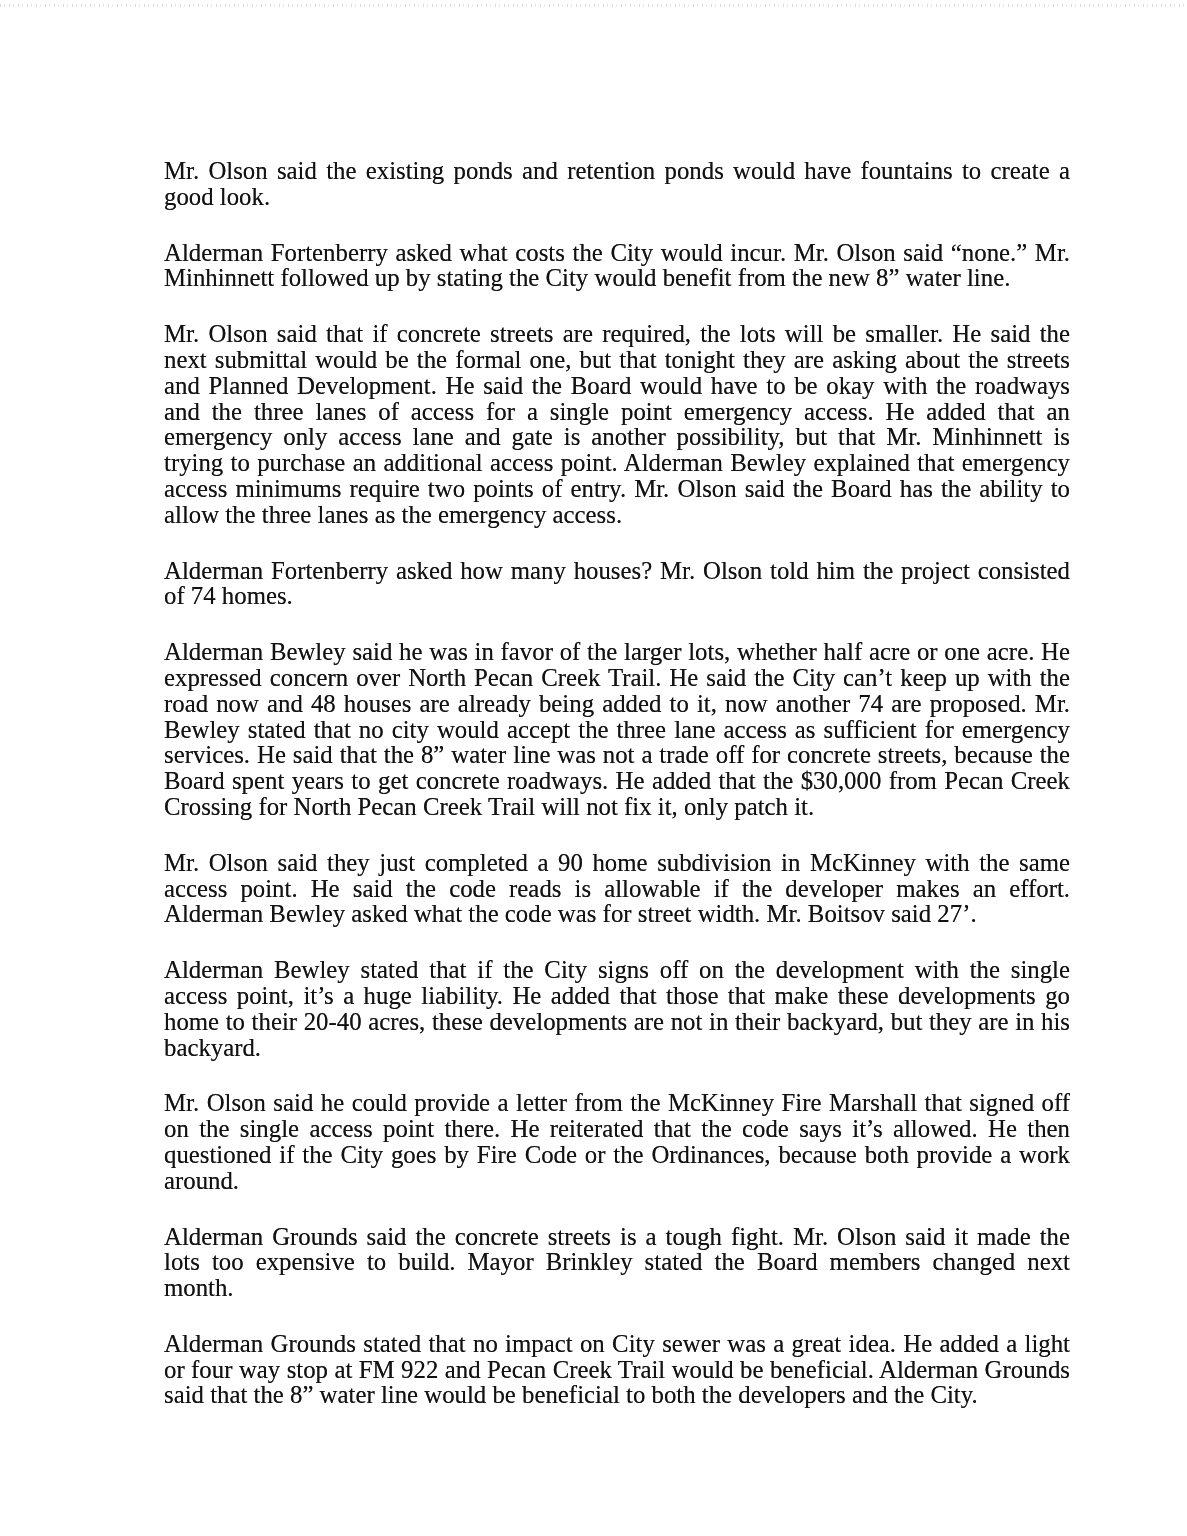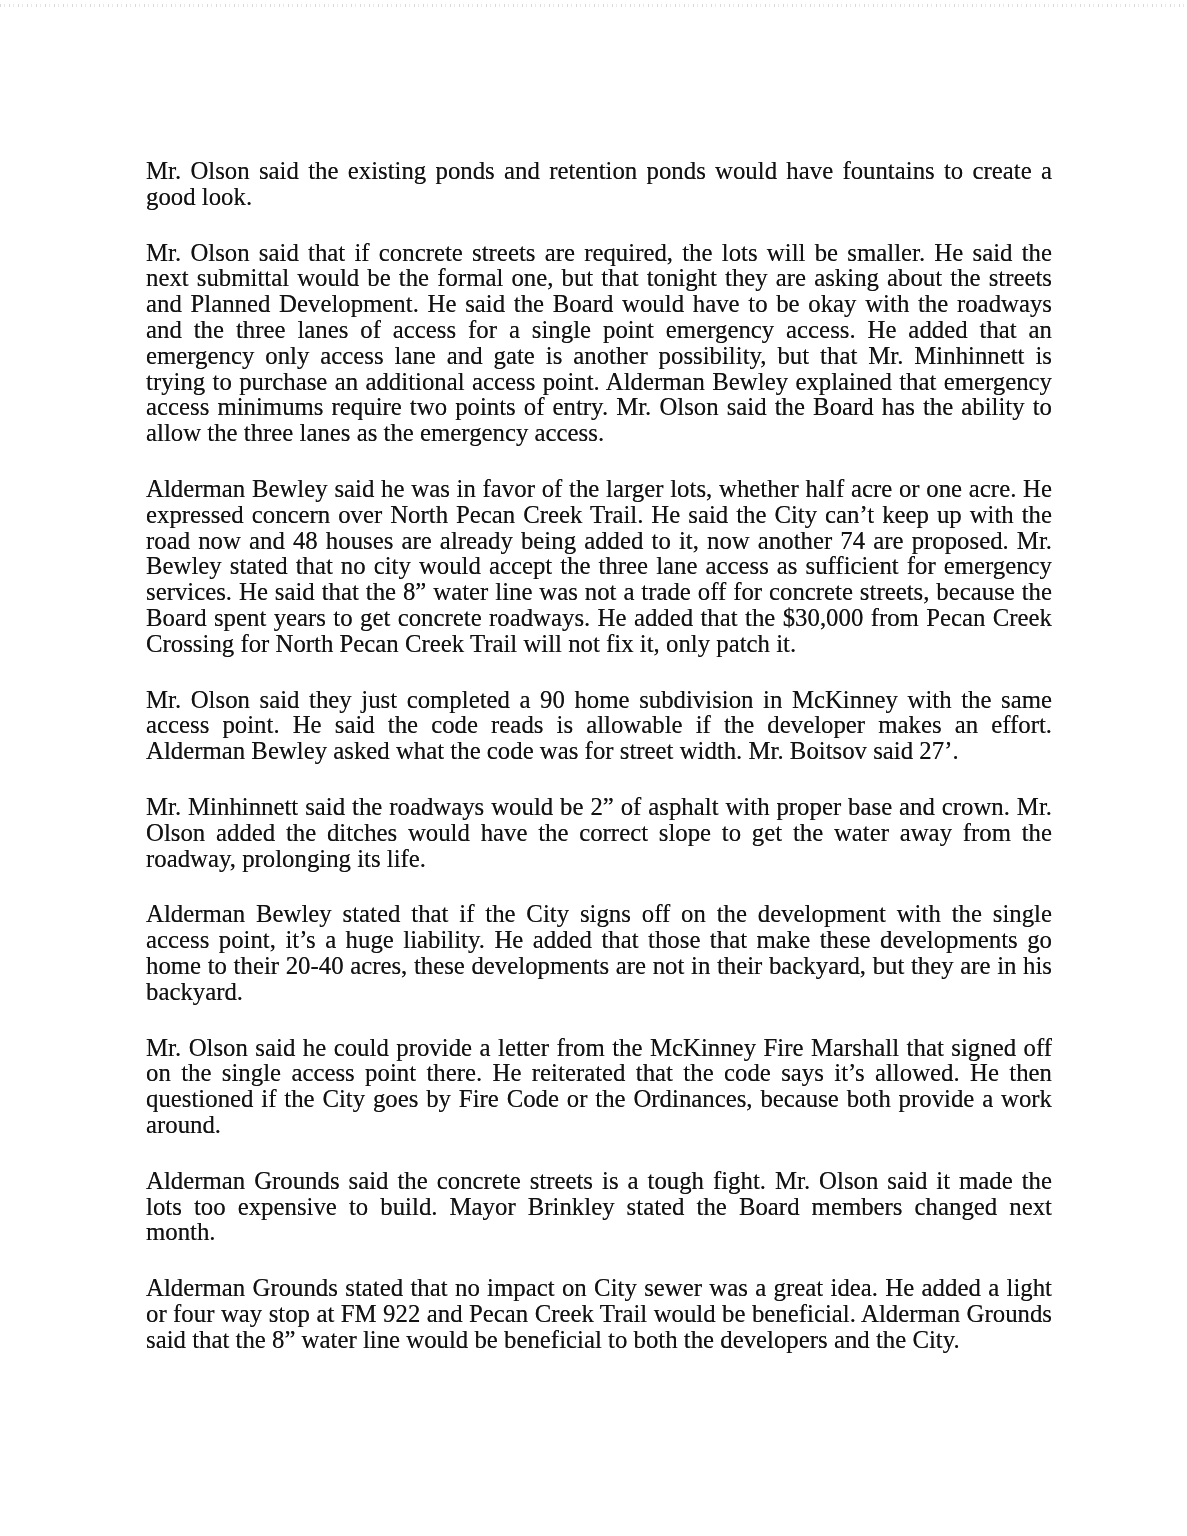--- a/index.html
+++ b/index.html
@@ -29,21 +29,21 @@
       90deg,
       rgba(140,140,140,0.55) 0 1px,
       transparent 1px 4px,
       rgba(170,170,170,0.45) 4px 5px,
       transparent 5px 9px
     );
     opacity: 0.6;
   }
   .content {
     position: absolute;
-    left: 146px;
+    left: 164px;
     top: 158px;
     width: 906px;
   }
   .para {
     margin: 0 0 30px 0;
     font-family: "Liberation Serif", "DejaVu Serif", serif;
     font-size: 24.8px;
     line-height: 25.8px;
     text-align: justify;
     color: #121212;
@@ -53,22 +53,23 @@
     margin-bottom: 12px;
   }
 </style>
 </head>
 <body>
 
 <div class="page">
   <div class="scan-noise-top"></div>
   <div class="content">
     <p class="para">Mr. Olson said the existing ponds and retention ponds would have fountains to create a good look.</p>
+    <p class="para">Alderman Fortenberry asked what costs the City would incur. Mr. Olson said “none.” Mr. Minhinnett followed up by stating the City would benefit from the new 8” water line.</p>
     <p class="para">Mr. Olson said that if concrete streets are required, the lots will be smaller. He said the next submittal would be the formal one, but that tonight they are asking about the streets and Planned Development. He said the Board would have to be okay with the roadways and the three lanes of access for a single point emergency access. He added that an emergency only access lane and gate is another possibility, but that Mr. Minhinnett is trying to purchase an additional access point. Alderman Bewley explained that emergency access minimums require two points of entry. Mr. Olson said the Board has the ability to allow the three lanes as the emergency access.</p>
+    <p class="para">Alderman Fortenberry asked how many houses? Mr. Olson told him the project consisted of 74 homes.</p>
     <p class="para">Alderman Bewley said he was in favor of the larger lots, whether half acre or one acre. He expressed concern over North Pecan Creek Trail. He said the City can’t keep up with the road now and 48 houses are already being added to it, now another 74 are proposed. Mr. Bewley stated that no city would accept the three lane access as sufficient for emergency services. He said that the 8” water line was not a trade off for concrete streets, because the Board spent years to get concrete roadways. He added that the $30,000 from Pecan Creek Crossing for North Pecan Creek Trail will not fix it, only patch it.</p>
     <p class="para">Mr. Olson said they just completed a 90 home subdivision in McKinney with the same access point. He said the code reads is allowable if the developer makes an effort. Alderman Bewley asked what the code was for street width. Mr. Boitsov said 27’.</p>
-    <p class="para">Mr. Minhinnett said the roadways would be 2” of asphalt with proper base and crown. Mr. Olson added the ditches would have the correct slope to get the water away from the roadway, prolonging its life.</p>
     <p class="para">Alderman Bewley stated that if the City signs off on the development with the single access point, it’s a huge liability. He added that those that make these developments go home to their 20-40 acres, these developments are not in their backyard, but they are in his backyard.</p>
     <p class="para">Mr. Olson said he could provide a letter from the McKinney Fire Marshall that signed off on the single access point there. He reiterated that the code says it’s allowed. He then questioned if the City goes by Fire Code or the Ordinances, because both provide a work around.</p>
     <p class="para">Alderman Grounds said the concrete streets is a tough fight. Mr. Olson said it made the lots too expensive to build. Mayor Brinkley stated the Board members changed next month.</p>
     <p class="para">Alderman Grounds stated that no impact on City sewer was a great idea. He added a light or four way stop at FM 922 and Pecan Creek Trail would be beneficial. Alderman Grounds said that the 8” water line would be beneficial to both the developers and the City.</p>
   </div>
 </div>
 
 </body></html>

